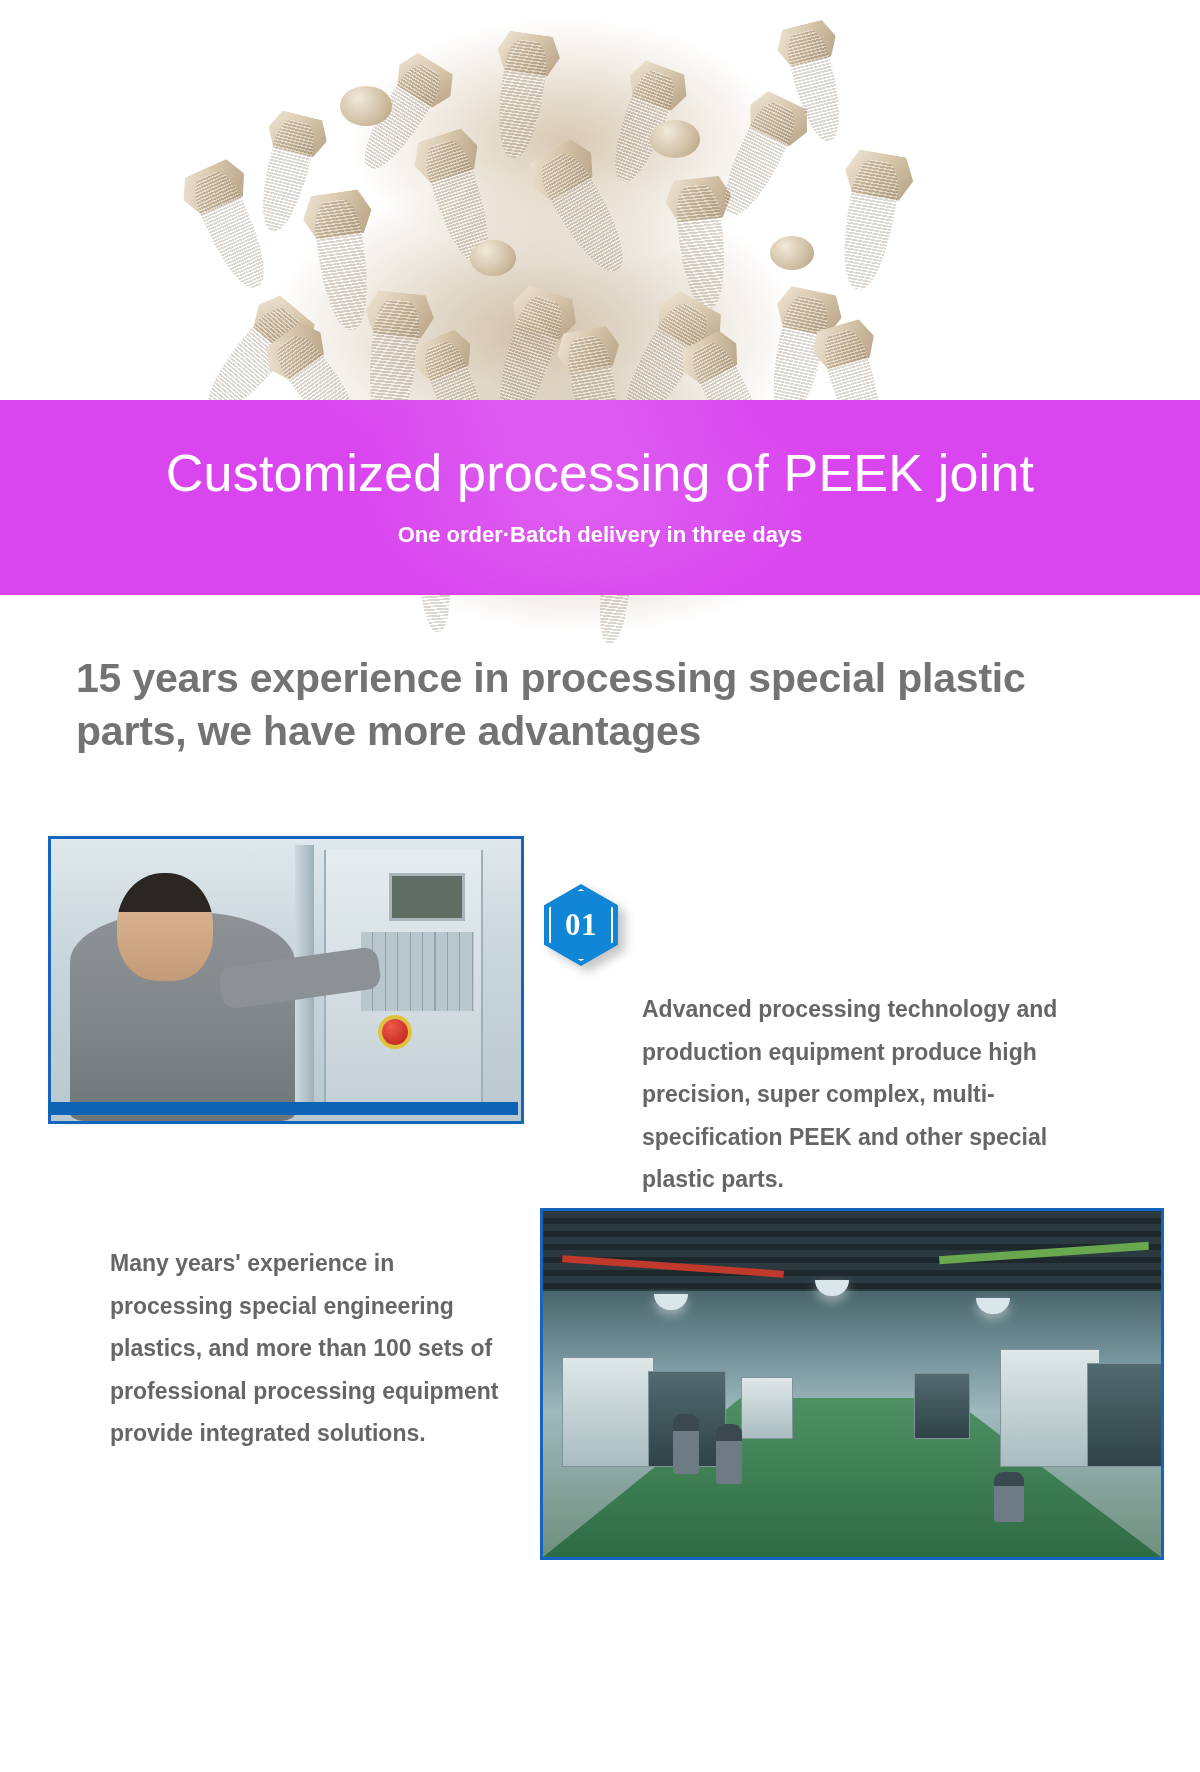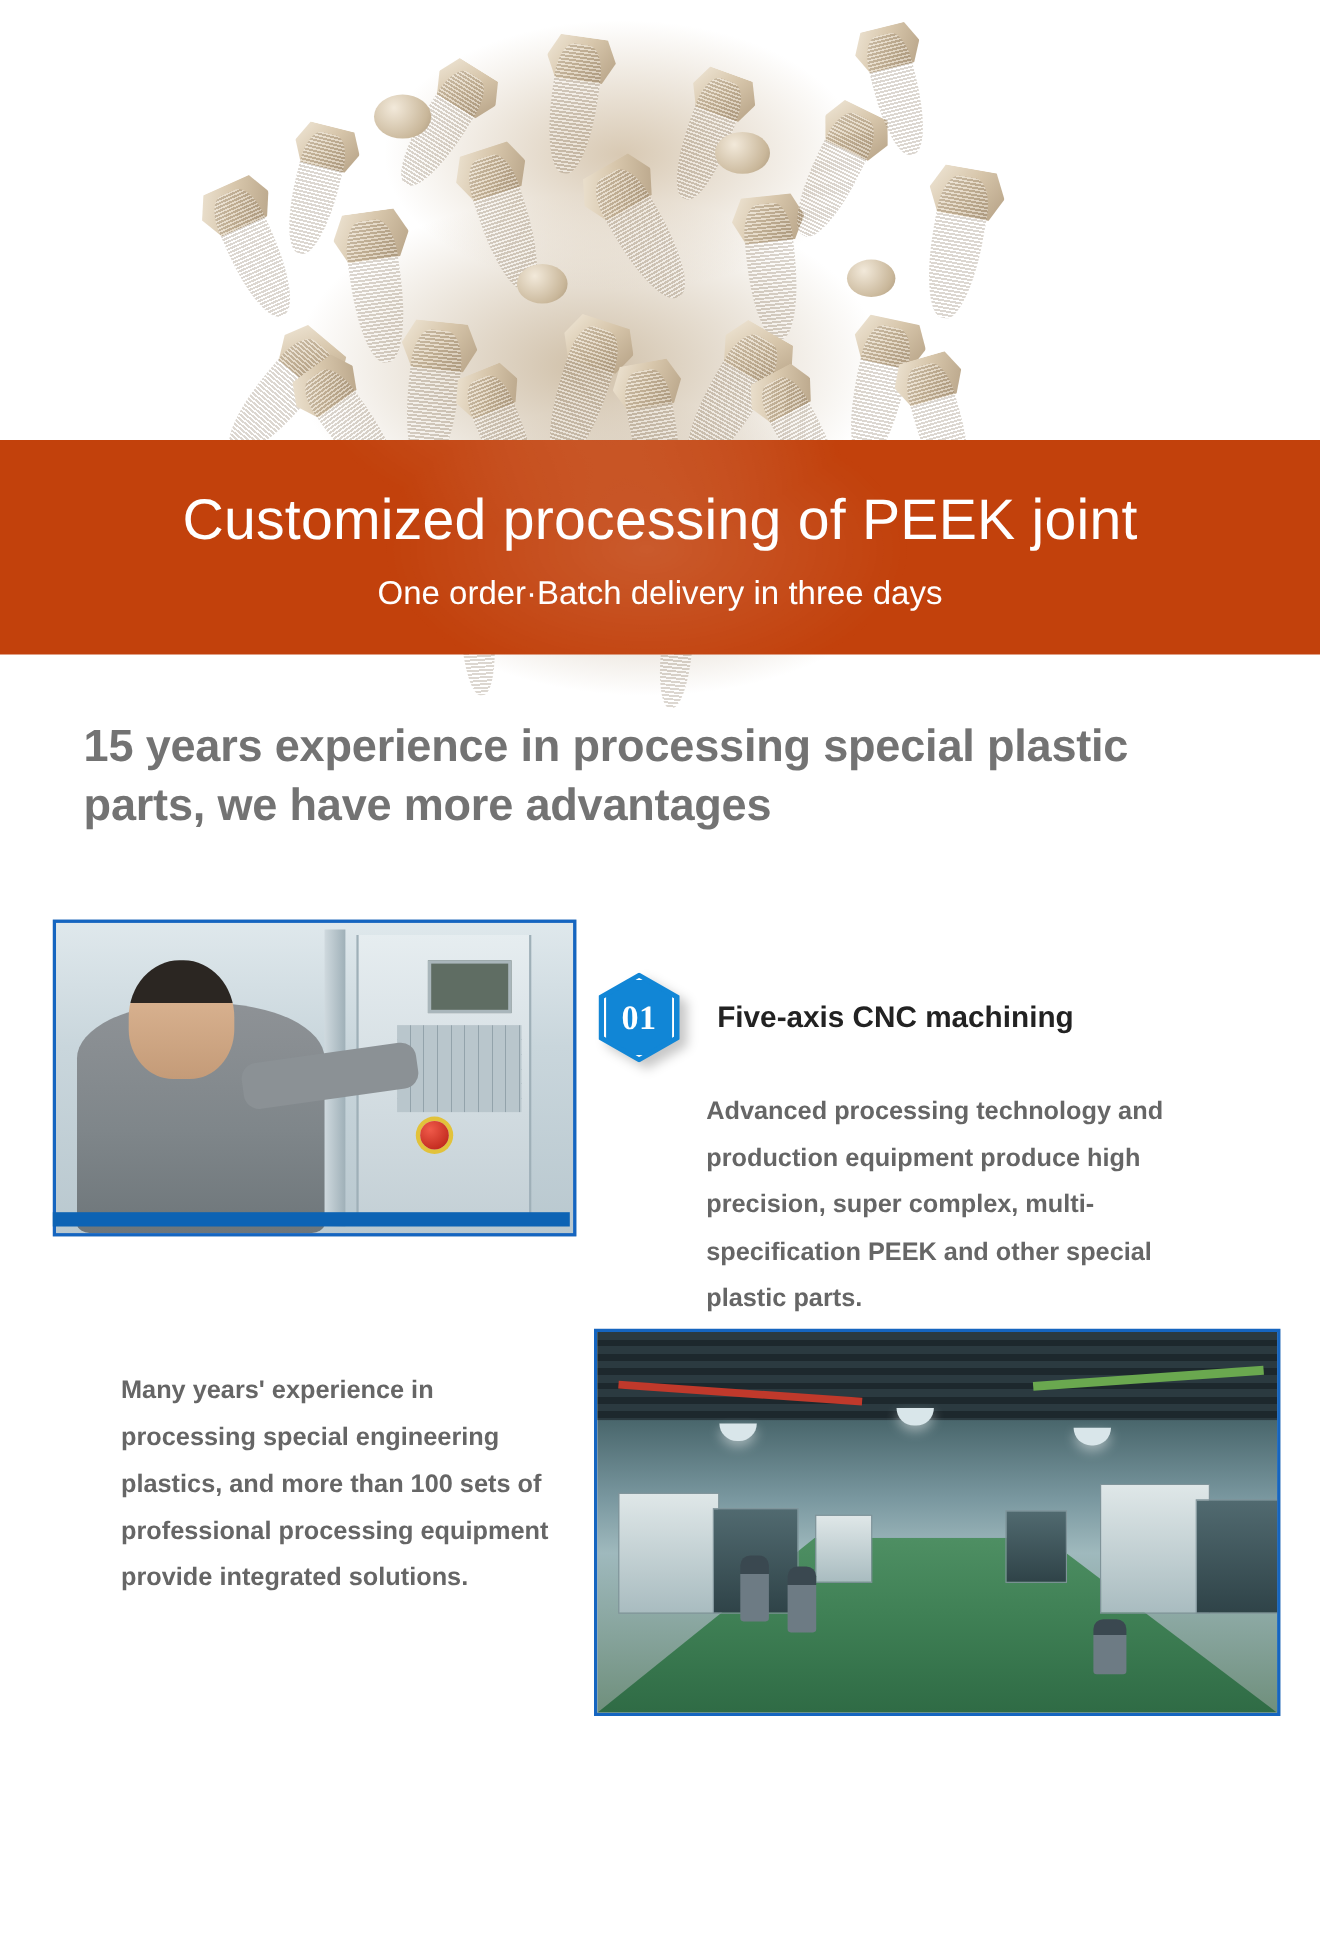--- a/index.html
+++ b/index.html
@@ -40,37 +40,37 @@
     border-radius: 3px;
   }
   .blurb {
     position: absolute; border-radius: 50%;
     background: radial-gradient(circle at 35% 30%, #f2e9da, #c9b79a 70%, #a8957a 100%);
   }
 
   
   .banner {
     position: absolute; left: 0; top: 400px; width: 1200px; height: 195px;
-    background: #c2410c; overflow: hidden;
+    background: #d946ef; overflow: hidden;
   }
   .banner-tint {
     position: absolute; left: 170px; top: -400px; width: 760px; height: 640px;
     opacity: .30;
     background:
       radial-gradient(ellipse 300px 170px at 52% 22%, rgba(255,255,255,.55) 0%, rgba(255,255,255,0) 72%),
       radial-gradient(ellipse 360px 210px at 48% 52%, rgba(255,255,255,.5) 0%, rgba(255,255,255,0) 74%),
       radial-gradient(ellipse 330px 180px at 55% 78%, rgba(255,255,255,.45) 0%, rgba(255,255,255,0) 74%);
   }
   .banner-inner { position: relative; z-index: 2; text-align: center; }
   .banner-title {
     color: #ffffff; font-size: 52px; font-weight: 400;
     letter-spacing: .2px; line-height: 1.05; padding-top: 46px;
   }
   .banner-sub {
-    color: #ffffff; font-size: 30px; font-weight: 400;
+    color: #ffffff; font-size: 22px; font-weight: 700;
     line-height: 1.1; padding-top: 22px;
   }
 
   
   .headline {
     position: absolute; left: 76px; top: 652px; width: 1010px;
     color: #737373; font-size: 41px; font-weight: bold;
     line-height: 1.3; letter-spacing: -0.2px;
   }
 
@@ -321,21 +321,20 @@
       </div>
     </div>
 
     <div style="position:absolute; left:532px; top:56px; width:540px;">
       <div class="row">
         <div class="hexbadge">
           <div class="outer"></div>
             <div class="inner"></div>
           <div class="num">01</div>
         </div>
-        <div class="feat-title" style="margin-left:34px;">Five-axis CNC machining</div>
       </div>
       <div class="feat-body" style="margin-top:22px; margin-left:98px; width:430px;">Advanced processing technology and production equipment produce high precision, super complex, multi-specification PEEK and other special plastic parts.</div>
     </div>
   </div>
 
   <div style="position:absolute; left:48px; top:1102px; width:470px; height:13px; background:#0d63b4;"></div>
 
   <div class="feature f2">
     <div style="position:absolute; left:36px; top:14px; width:500px;">
       <div class="feat-body" style="margin-top:20px; margin-left:74px; width:412px;">Many years' experience in processing special engineering plastics, and more than 100 sets of professional processing equipment provide integrated solutions.</div>

